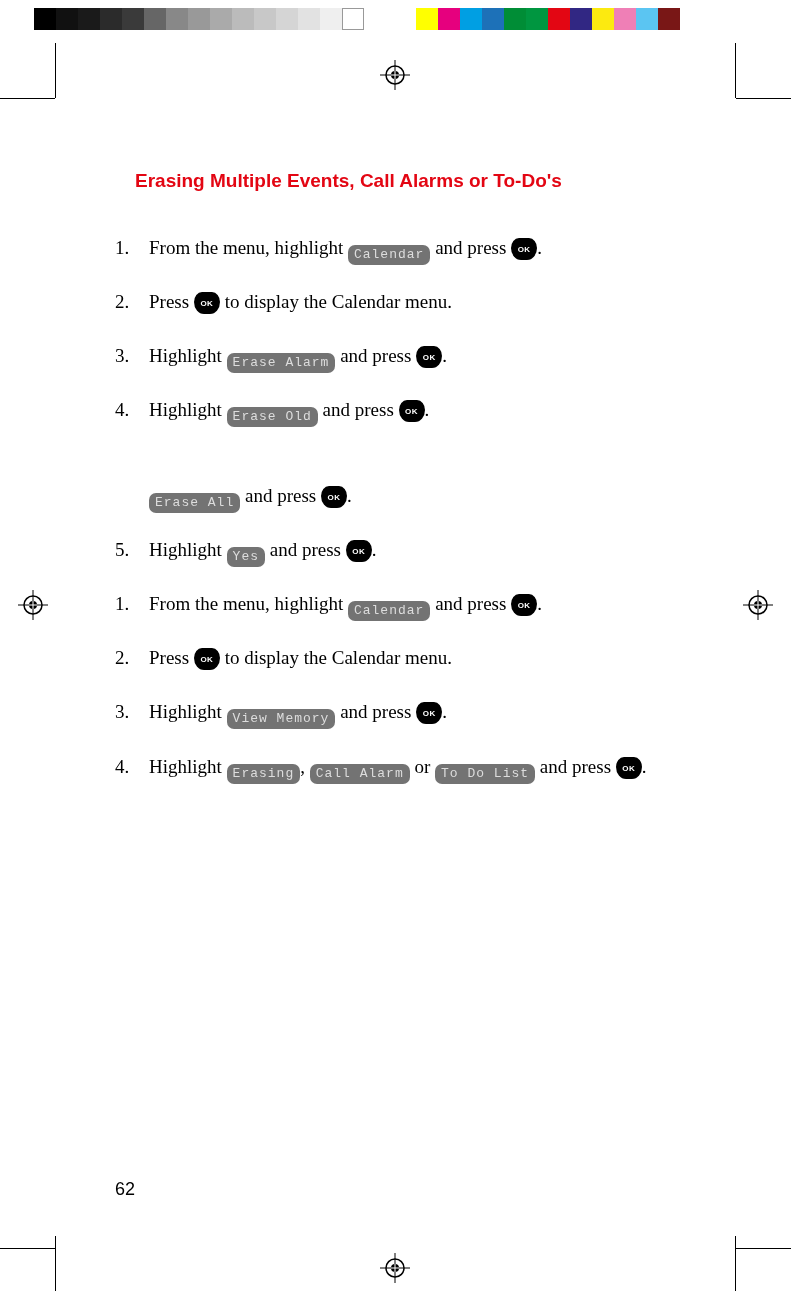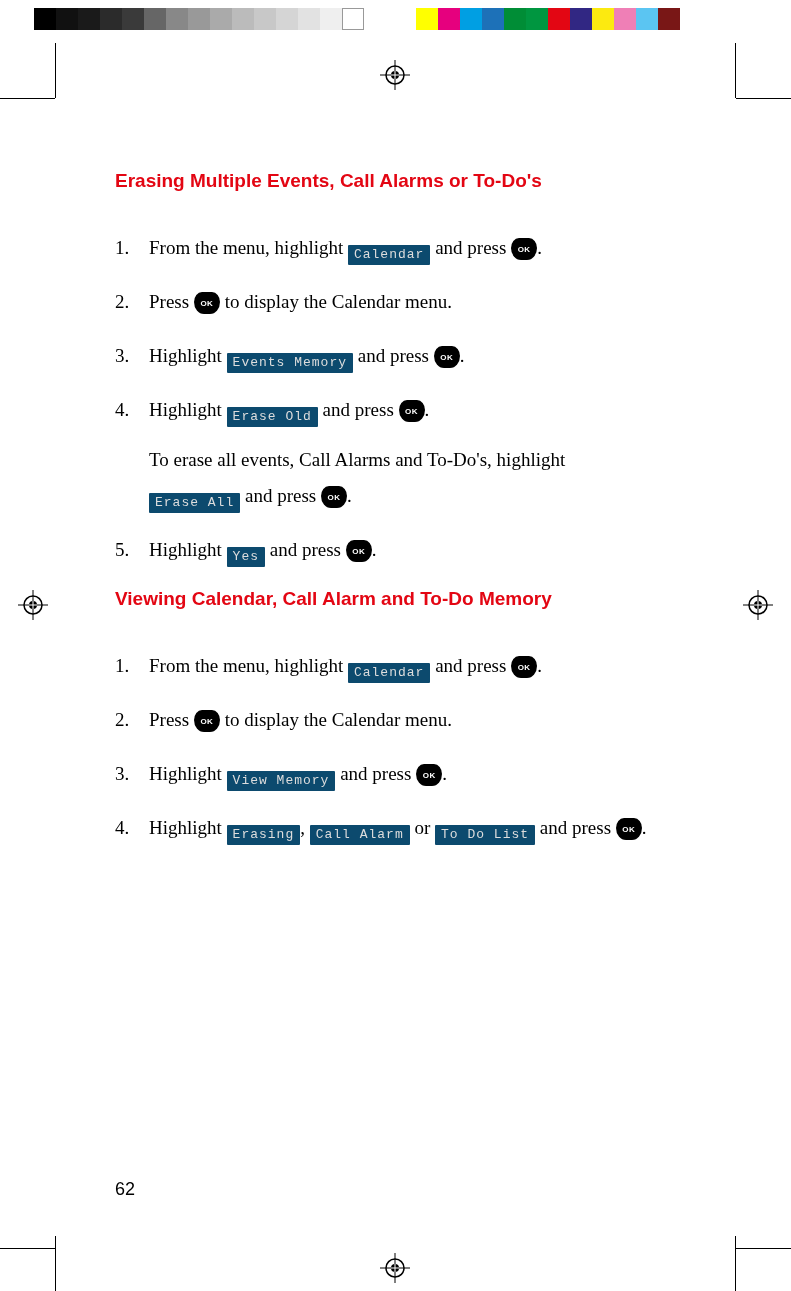--- a/index.html
+++ b/index.html
@@ -54,29 +54,29 @@
   
   .reg { position: absolute; width: 30px; height: 30px; }
   .reg svg { width: 30px; height: 30px; display:block; }
   .reg-top { top: 60px; left: 380px; }
   .reg-bottom { bottom: 8px; left: 380px; }
   .reg-left { top: 590px; left: 18px; }
   .reg-right { top: 590px; right: 18px; }
 
   
   .page { position: absolute; top: 98px; left: 55px; width: 680px; height: 1150px; padding: 70px 60px 40px 60px; }
-  .heading { color: #e30613; font-family: Arial, Helvetica, sans-serif; font-weight: bold; font-size: 19px; line-height: 1.35; margin-bottom: 36px; }
+  .heading { color: #e30613; font-family: Arial, Helvetica, sans-serif; font-weight: bold; font-size: 19px; line-height: 1.35; margin-bottom: 36px; margin-left: 20px; }
   .para { font-size: 19px; line-height: 1.6; margin-bottom: 28px; }
   ol.steps { list-style: none; counter-reset: step; padding-left: 0; }
   ol.steps > li { counter-increment: step; position: relative; padding-left: 34px; font-size: 19px; line-height: 1.9; margin-bottom: 18px; }
   ol.steps > li::before { content: counter(step) "."; position: absolute; left: 0; top: 0; }
   .sub { margin-top: 14px; padding-left: 0; }
 
   
-  .lcd { display: inline-block; vertical-align: -4px; background: #0c4a6e; color: #ddd; font-family: "Courier New", monospace; font-size: 13px; letter-spacing: 1px; padding: 2px 6px 2px 6px; border-radius: 1px; line-height: 16px; white-space: nowrap; }
+  .lcd { display: inline-block; vertical-align: -4px; background: #737373; color: #ddd; font-family: "Courier New", monospace; font-size: 13px; letter-spacing: 1px; padding: 2px 6px 2px 6px; border-radius: 7px; line-height: 16px; white-space: nowrap; }
 
   
   .okbtn { display: inline-block; vertical-align: -6px; width: 26px; height: 22px; background: #000; border-radius: 8px 8px 10px 10px / 10px 10px 12px 12px; position: relative; }
   .okbtn::after { content: "OK"; position: absolute; top: 4px; left: 0; width: 100%; text-align: center; color: #fff; font-family: Arial, sans-serif; font-size: 8px; font-weight: bold; letter-spacing: 0.5px; }
 
   .page-num { position: absolute; bottom: 48px; left: 60px; font-family: Arial, Helvetica, sans-serif; font-size: 18px; }
 </style>
 </head>
 <body>
 
@@ -165,35 +165,34 @@
   <div class="heading">Erasing Multiple Events, Call Alarms or To-Do's</div>
 
   <ol class="steps">
     <li>
       <span>From the menu, highlight </span><span class="lcd">Calendar</span><span> and press </span><span class="okbtn"></span><span>.</span>
     </li>
     <li>
       <span>Press </span><span class="okbtn"></span><span> to display the Calendar menu.</span>
     </li>
     <li>
-      <span>Highlight </span><span class="lcd">Events Memory</span><span> and press </span><span class="okbtn"></span><span>.</span>
+      <span>Highlight </span><span class="lcd">Erase Alarm</span><span> and press </span><span class="okbtn"></span><span>.</span>
     </li>
     <li>
       <span>Highlight </span><span class="lcd">Erase Old</span><span> and press </span><span class="okbtn"></span><span>.</span>
       <div class="sub">
-        <span>To erase all events, Call Alarms and To-Do's, highlight </span><br>
+        <br>
         <span class="lcd">Erase All</span><span> and press </span><span class="okbtn"></span><span>.</span>
       </div>
     </li>
     <li>
       <span>Highlight </span><span class="lcd">Yes</span><span> and press </span><span class="okbtn"></span><span>.</span>
     </li>
   </ol>
 
-  <div class="heading" style="margin-top:10px;">Viewing Calendar, Call Alarm and To-Do Memory</div>
 
   <ol class="steps">
     <li>
       <span>From the menu, highlight </span><span class="lcd">Calendar</span><span> and press </span><span class="okbtn"></span><span>.</span>
     </li>
     <li>
       <span>Press </span><span class="okbtn"></span><span> to display the Calendar menu.</span>
     </li>
     <li>
       <span>Highlight </span><span class="lcd">View Memory</span><span> and press </span><span class="okbtn"></span><span>.</span>

